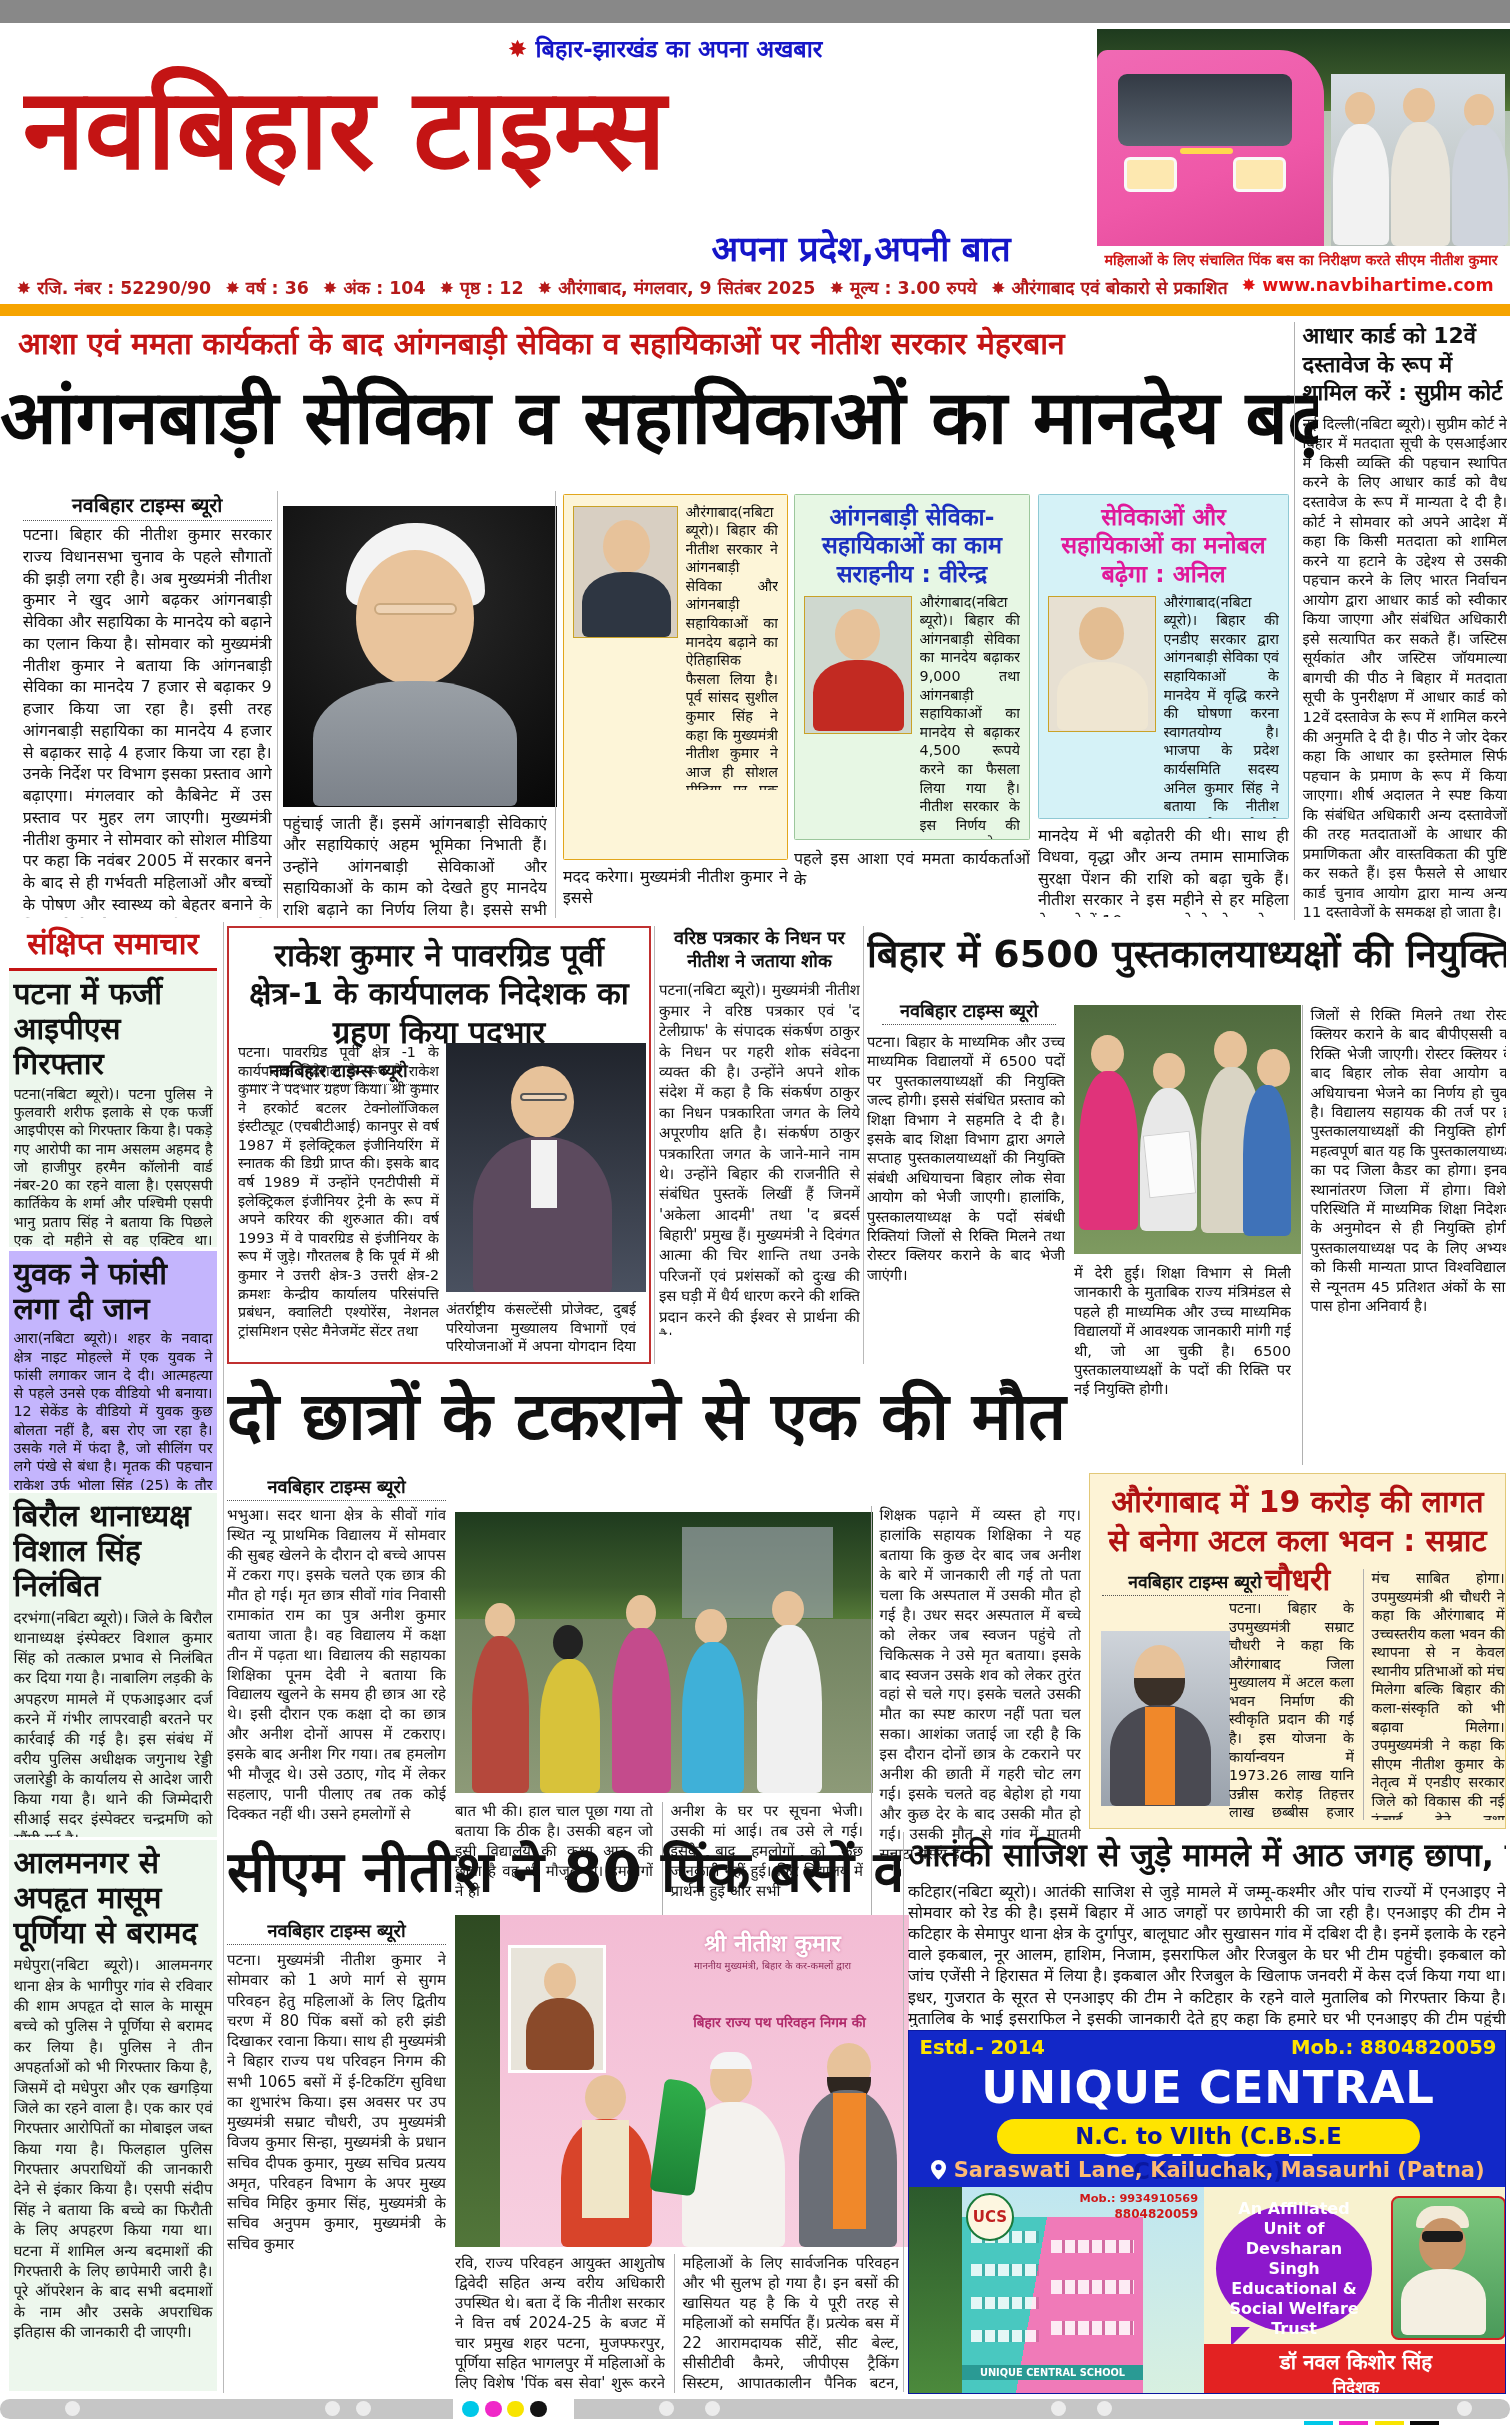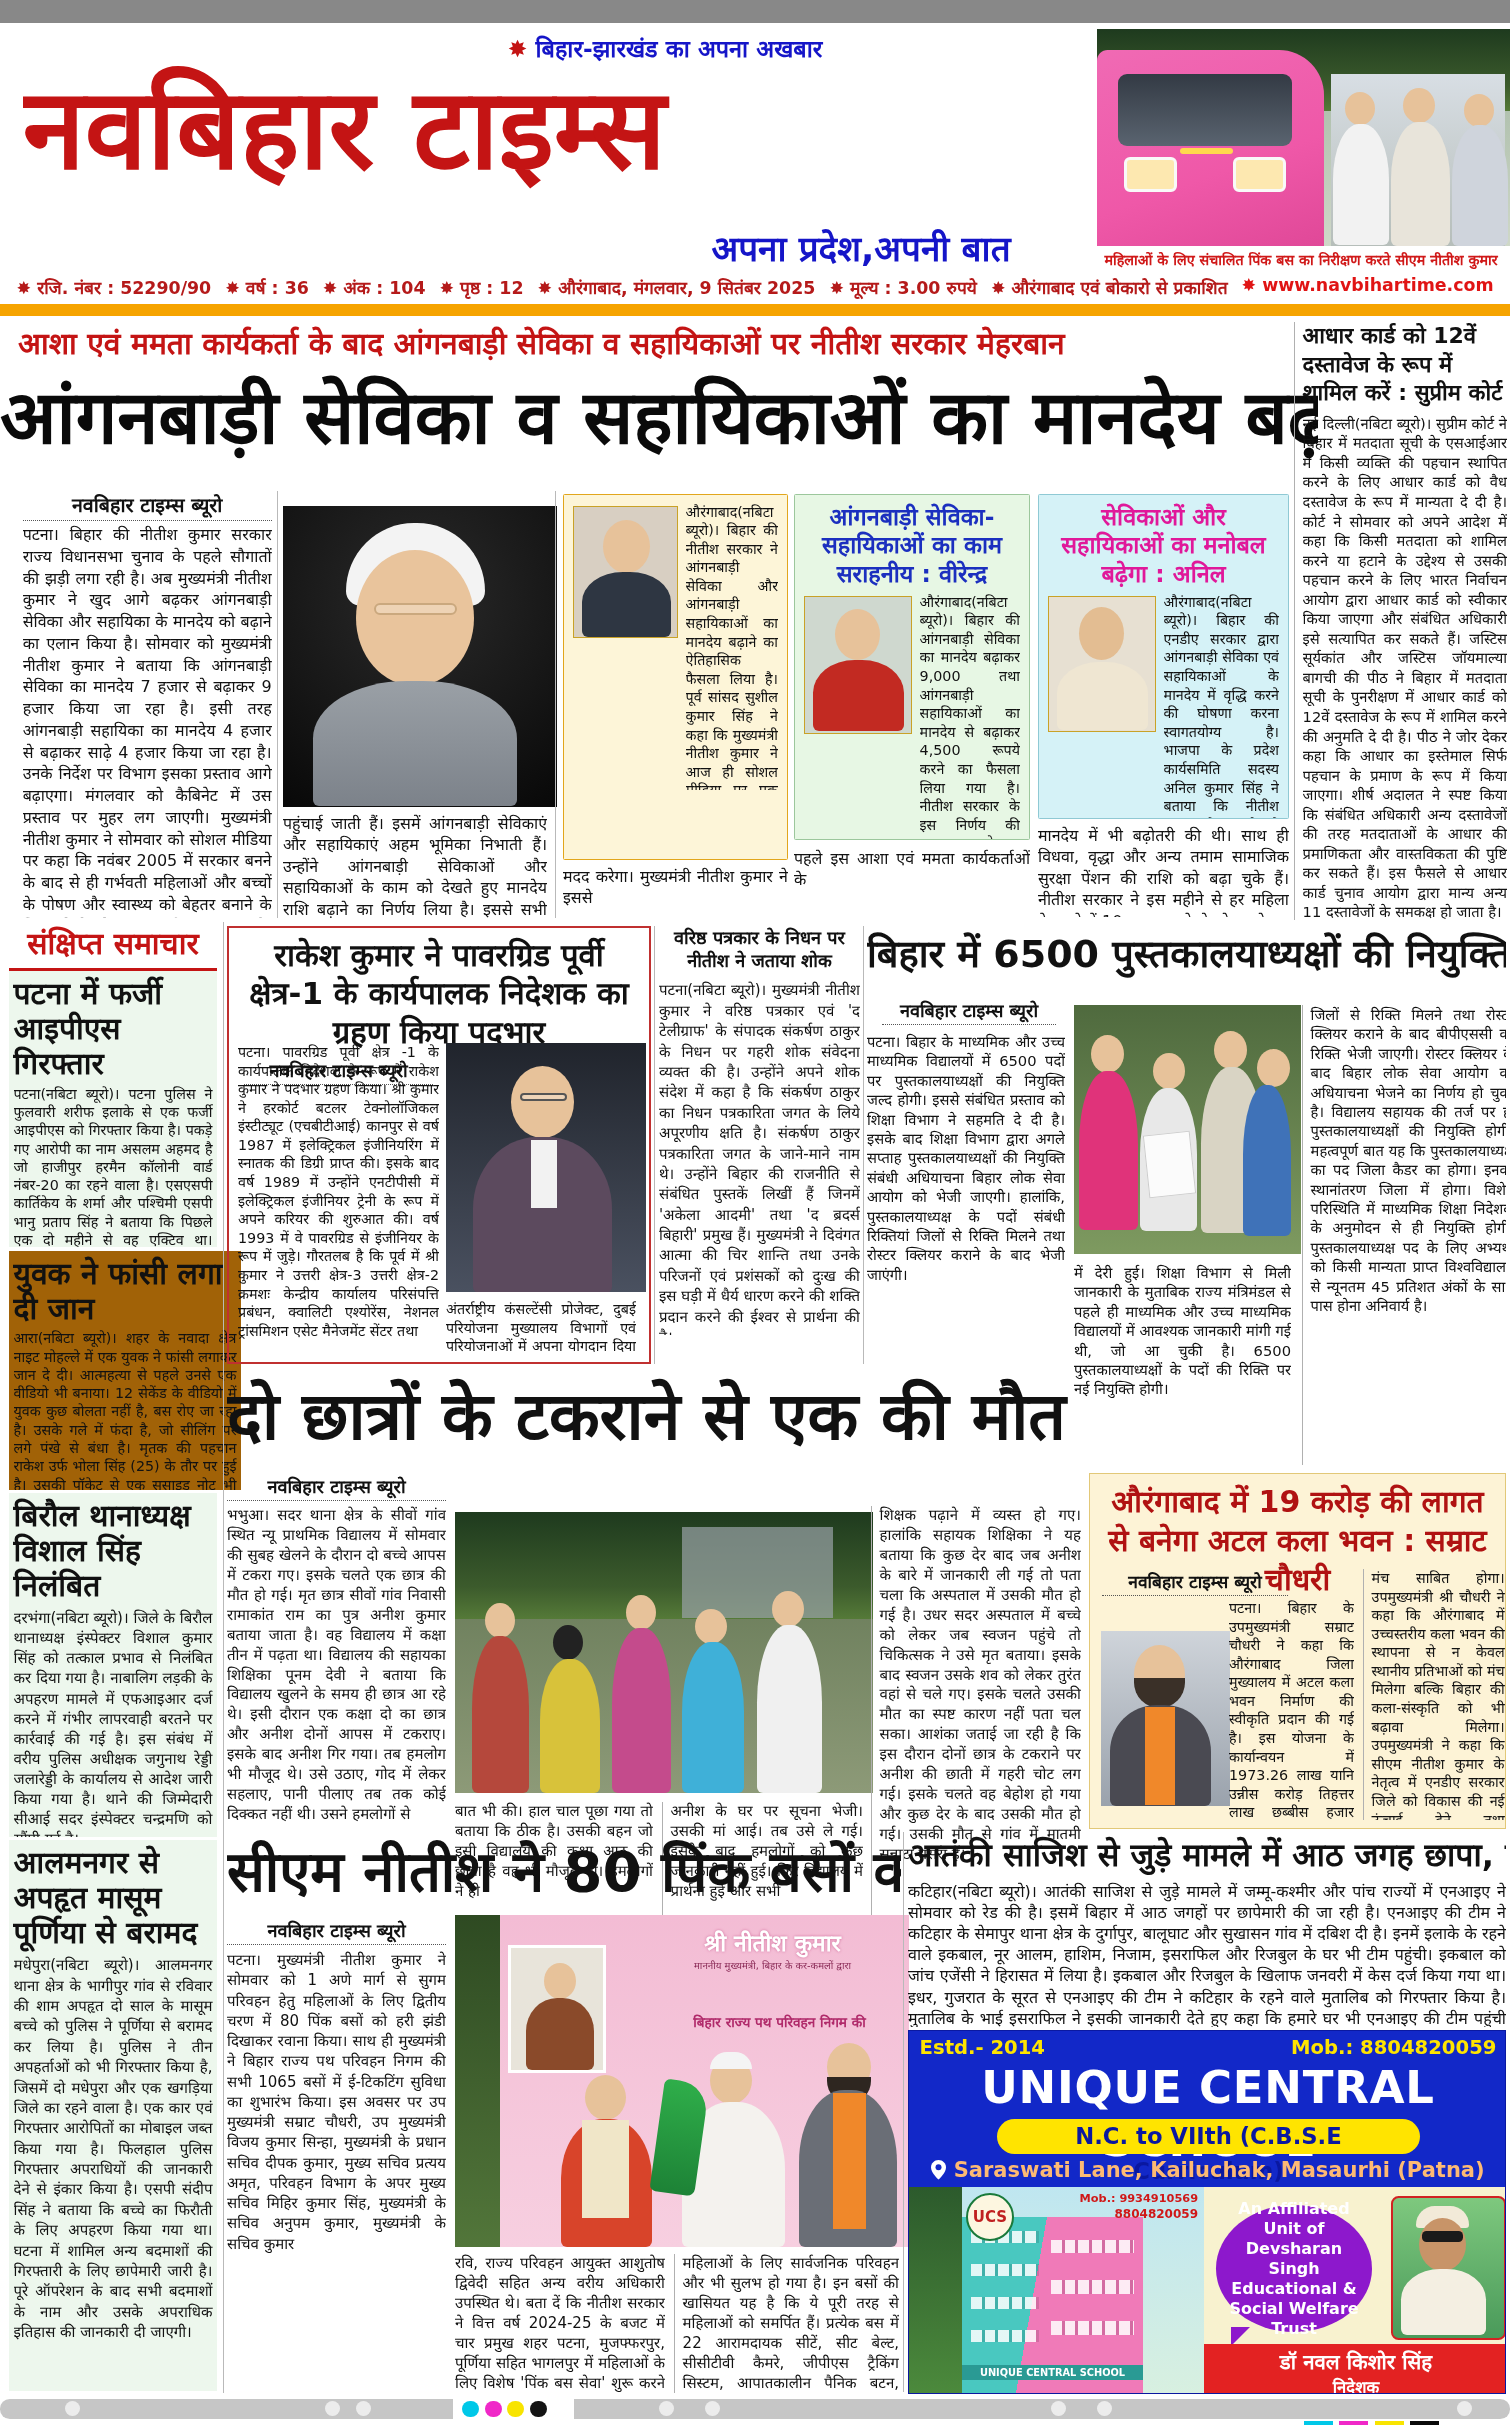--- a/index.html
+++ b/index.html
@@ -127,21 +127,21 @@
   </div>
 
   <div class="abs ctr" style="left:9px;top:899px;width:208px;font-size:30px;font-weight:bold;color:#c41414;
        border-bottom:3.8px solid #c41414;padding-bottom:4.5px;">संक्षिप्त समाचार</div>
 
   <div class="abs" style="left:9px;top:948px;width:208px;height:276px;background:#edf7ed;padding:4.5px;overflow:hidden;">
     <div class="bold" style="font-size:30px;line-height:1.18;">पटना में फर्जी आइपीएस गिरफ्तार</div>
     <div class="j" style="font-size:14.3px;line-height:1.28;margin-top:3px;">पटना(नबिटा ब्यूरो)। पटना पुलिस ने फुलवारी शरीफ इलाके से एक फर्जी आइपीएस को गिरफ्तार किया है। पकड़े गए आरोपी का नाम असलम अहमद है जो हाजीपुर हरमैन कॉलोनी वार्ड नंबर-20 का रहने वाला है। एसएसपी कार्तिकेय के शर्मा और पश्चिमी एसपी भानु प्रताप सिंह ने बताया कि पिछले एक दो महीने से वह एक्टिव था। खासकर के मेल भेजकर अपने आसपास के इलाके में जमीन पैमाइश कर रहे अमीनो को धमकाता था। लगातार इसके खिलाफ शिकायत आ रही थी। इसी के आधार पर कार्रवाई हुई है।</div>
   </div>
 
-  <div class="abs" style="left:9px;top:1228px;width:232px;height:239px;background:#a16207;padding:4.5px;overflow:hidden;">
+  <div class="abs" style="left:9px;top:1228px;width:208px;height:239px;background:#c4b5fd;padding:4.5px;overflow:hidden;">
     <div class="bold" style="font-size:30px;line-height:1.18;">युवक ने फांसी लगा दी जान</div>
     <div class="j" style="font-size:14.3px;line-height:1.28;margin-top:3px;">आरा(नबिटा ब्यूरो)। शहर के नवादा क्षेत्र नाइट मोहल्ले में एक युवक ने फांसी लगाकर जान दे दी। आत्महत्या से पहले उनसे एक वीडियो भी बनाया। 12 सेकेंड के वीडियो में युवक कुछ बोलता नहीं है, बस रोए जा रहा है। उसके गले में फंदा है, जो सीलिंग पर लगे पंखे से बंधा है। मृतक की पहचान राकेश उर्फ भोला सिंह (25) के तौर पर हुई है। उसकी पॉकेट से एक सुसाइड नोट भी मिला है। राकेश ग्रेजुएशन पार्ट-2 का स्टूडेंट था।</div>
   </div>
 
   <div class="abs" style="left:9px;top:1470px;width:208px;height:344px;background:#edf7ed;padding:4.5px;overflow:hidden;">
     <div class="bold" style="font-size:30px;line-height:1.18;">बिरौल थानाध्यक्ष विशाल सिंह निलंबित</div>
     <div class="j" style="font-size:15px;line-height:1.34;margin-top:4.5px;">दरभंगा(नबिटा ब्यूरो)। जिले के बिरौल थानाध्यक्ष इंस्पेक्टर विशाल कुमार सिंह को तत्काल प्रभाव से निलंबित कर दिया गया है। नाबालिग लड़की के अपहरण मामले में एफआइआर दर्ज करने में गंभीर लापरवाही बरतने पर कार्रवाई की गई है। इस संबंध में वरीय पुलिस अधीक्षक जगुनाथ रेड्डी जलारेड्डी के कार्यालय से आदेश जारी किया गया है। थाने की जिम्मेदारी सीआई सदर इंस्पेक्टर चन्द्रमणि को सौंपी गई है।</div>
   </div>
 
   <div class="abs" style="left:9px;top:1817px;width:208px;height:551px;background:#edf7ed;padding:4.5px;overflow:hidden;">

